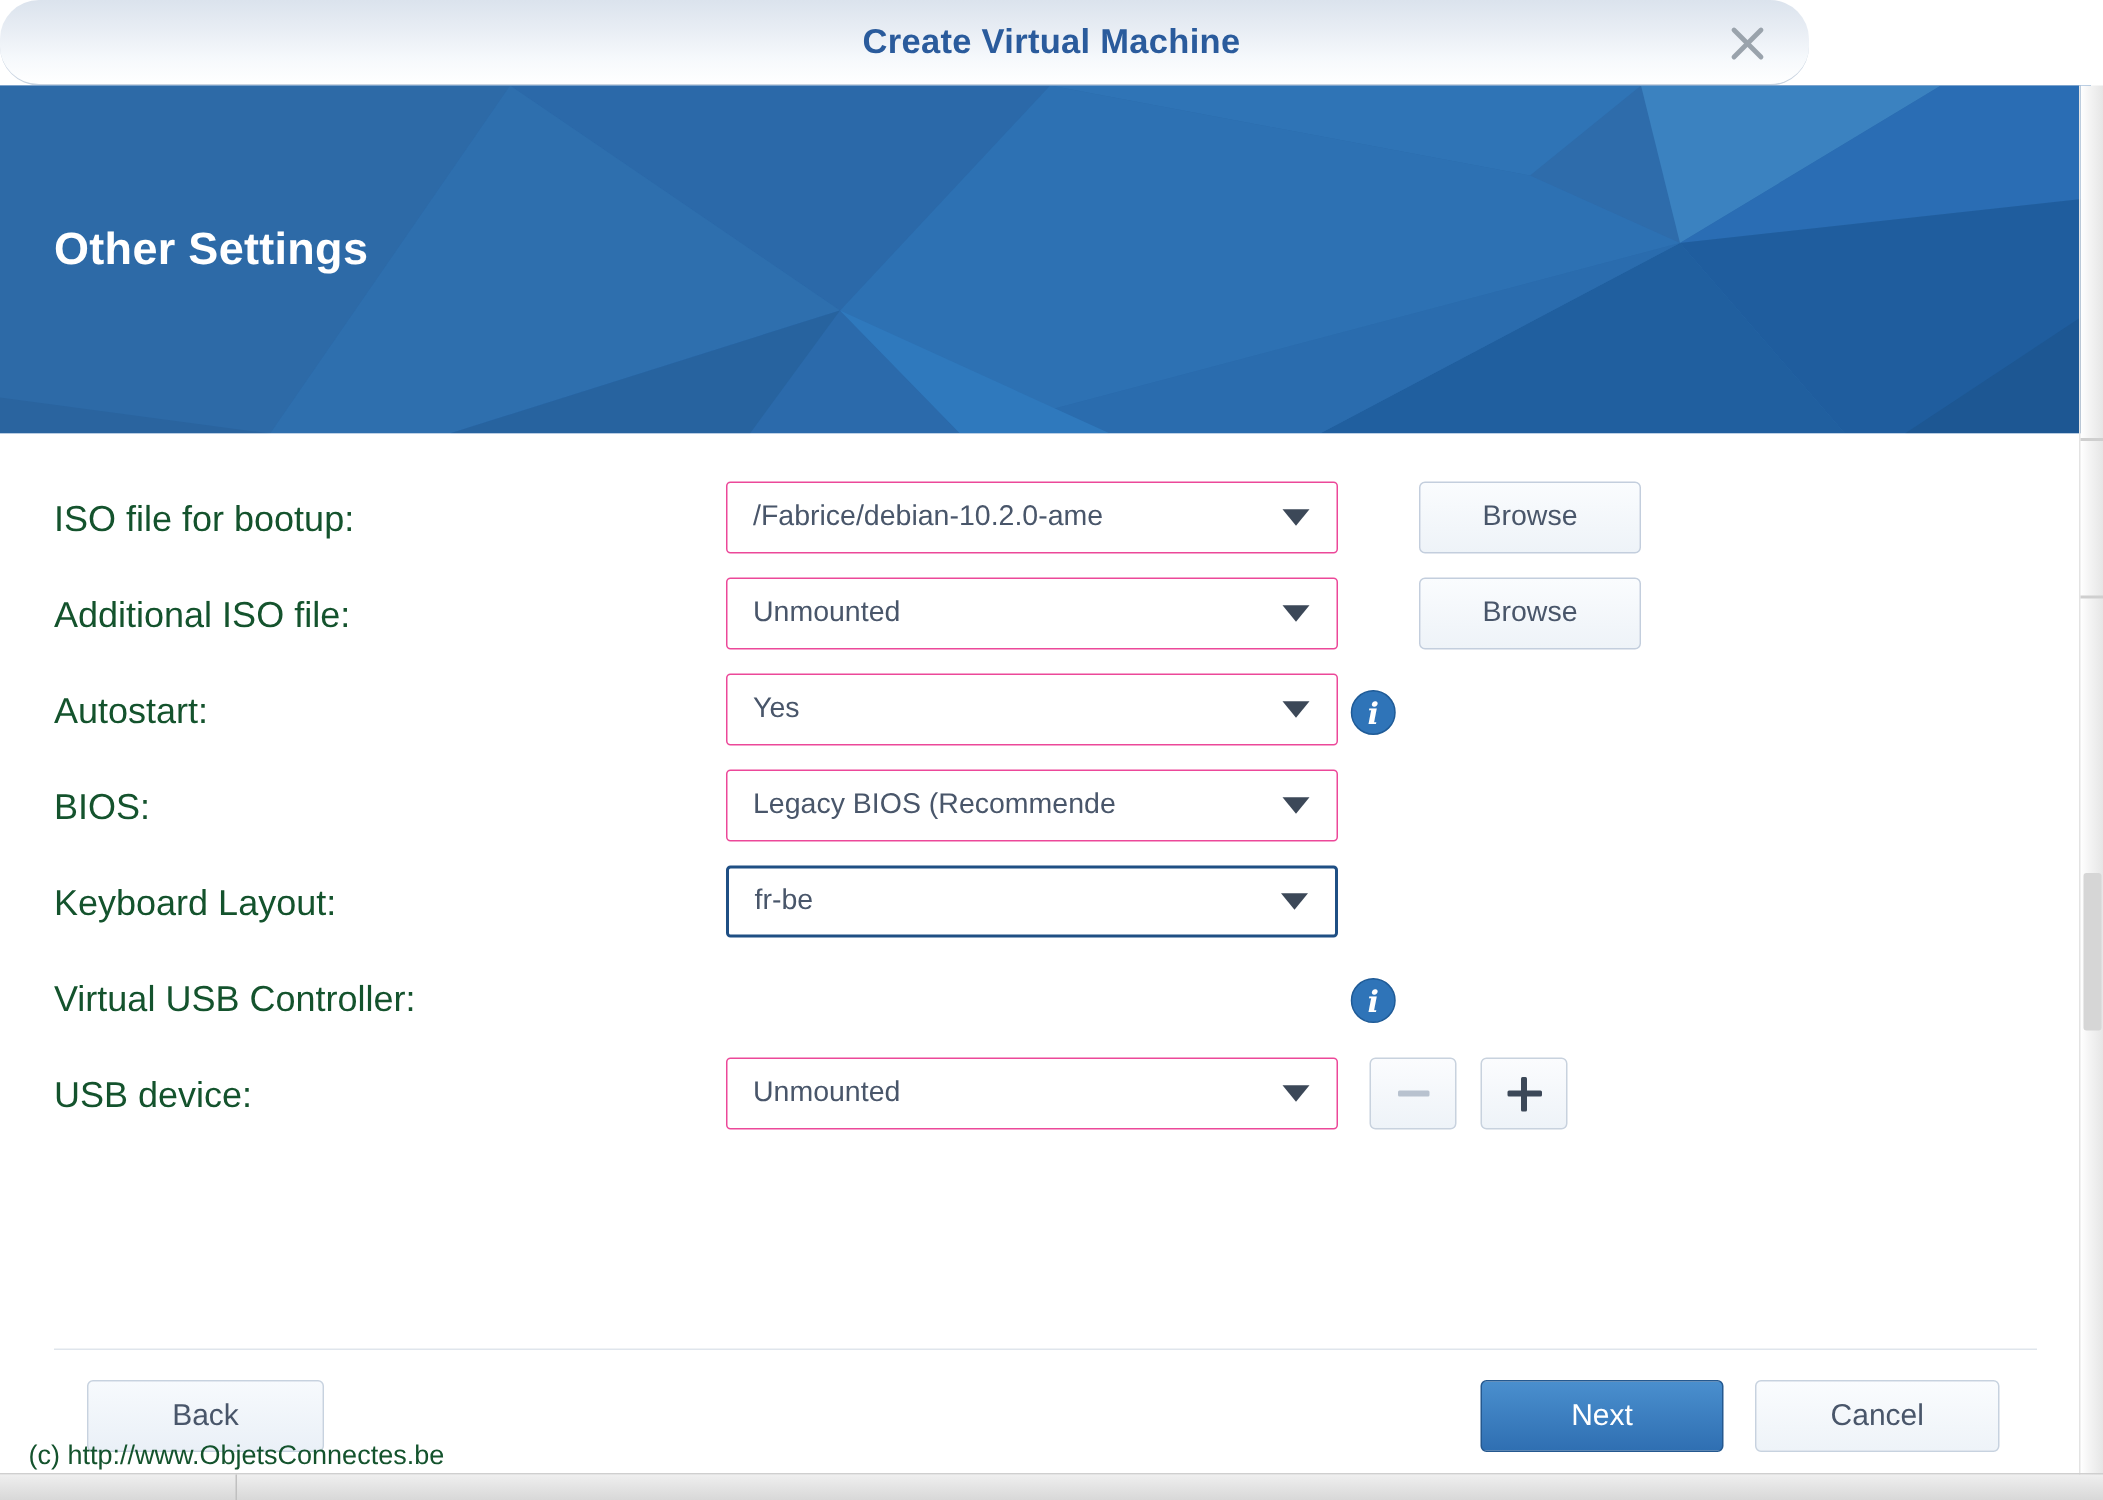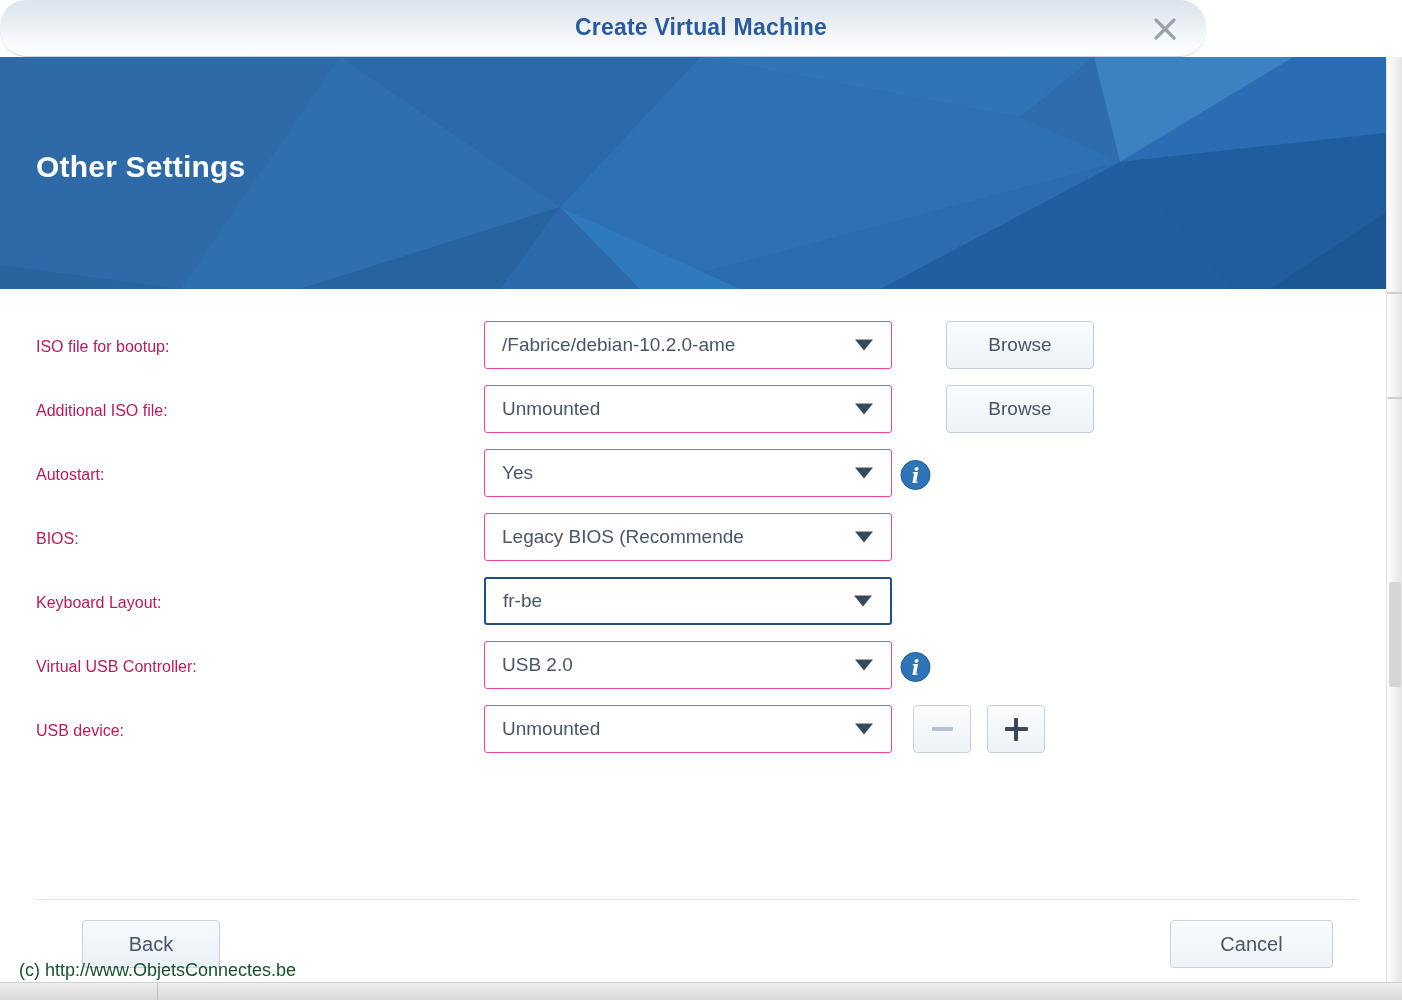--- a/index.html
+++ b/index.html
@@ -61,21 +61,21 @@
   }
   .form-row {
     position: absolute;
     left: 0;
     width: 1394px;
     height: 52px;
   }
   .field-label {
     position: absolute; left: 36px; top: 50%;
     transform: translateY(-50%);
-    font-size: 16px; color: #be185d;
+    font-size: 24px; color: #14532d;
     white-space: nowrap;
   }
   .select {
     position: absolute; left: 484px; top: 0;
     width: 408px; height: 48px;
     background: #ffffff;
     border: 1px solid #ec4899;
     border-radius: 3px;
     display: flex; align-items: center;
     cursor: pointer;
@@ -153,25 +153,24 @@
   }
   .btn {
     position: absolute; top: 20px;
     height: 48px;
     border-radius: 4px;
     display: flex; align-items: center; justify-content: center;
     font-size: 20px;
     cursor: pointer;
   }
   .btn-back {
-    left: 58px; width: 138px;
+    left: 58px; width: 158px;
     background: linear-gradient(to bottom, #f7fafd 0%, #eaf0f7 100%);
     border: 1px solid #c7d2df;
     color: #49566a;
-    margin-left: 24px;
   }
   .btn-next {
     left: 987px; width: 162px;
     background: linear-gradient(to bottom, #4a8fce 0%, #2f6fb2 100%);
     border: 1px solid #24588f;
     color: #ffffff;
   }
   .btn-cancel {
     left: 1170px; width: 163px;
     background: linear-gradient(to bottom, #fafcfe 0%, #eef3f8 100%);
@@ -302,24 +301,20 @@
     <div class="form-row" style="top:288px;">
       <div class="field-label">Keyboard Layout:</div>
       <div class="select focused">
         <span class="select-value">fr-be</span>
         <span class="caret"></span>
       </div>
     </div>
 
     <div class="form-row" style="top:352px;">
       <div class="field-label">Virtual USB Controller:</div>
-      <div class="select">
-        <span class="select-value">USB 2.0</span>
-        <span class="caret"></span>
-      </div>
       <div class="info-icon">
         <svg width="31" height="31" viewBox="0 0 31 31" aria-hidden="true">
           <circle cx="15.5" cy="15.5" r="14.5" fill="#2f74b8" stroke="#1f5b97" stroke-width="1"></circle>
           <text x="15.5" y="23" text-anchor="middle" font-family="DejaVu Serif, serif" font-style="italic" font-weight="bold" font-size="20" fill="#ffffff">i</text>
         </svg>
       </div>
     </div>
 
     <div class="form-row" style="top:416px;">
       <div class="field-label">USB device:</div>
@@ -333,20 +328,21 @@
       <div class="step-btn plus">
         <span class="glyph-plus"></span>
       </div>
     </div>
 
   </div>
 
   <div class="footer-sep"></div>
   <div class="footer">
     <div class="btn btn-back">Back</div>
+    <div class="btn btn-next">Next</div>
     <div class="btn btn-cancel">Cancel</div>
   </div>
 
   <div class="watermark">(c) http://www.ObjetsConnectes.be</div>
 
   <div class="scrollbar">
     <div class="scroll-notch" style="top:235px;"></div>
     <div class="scroll-thumb"></div>
     <div class="scroll-notch" style="top:340px;"></div>
   </div>

